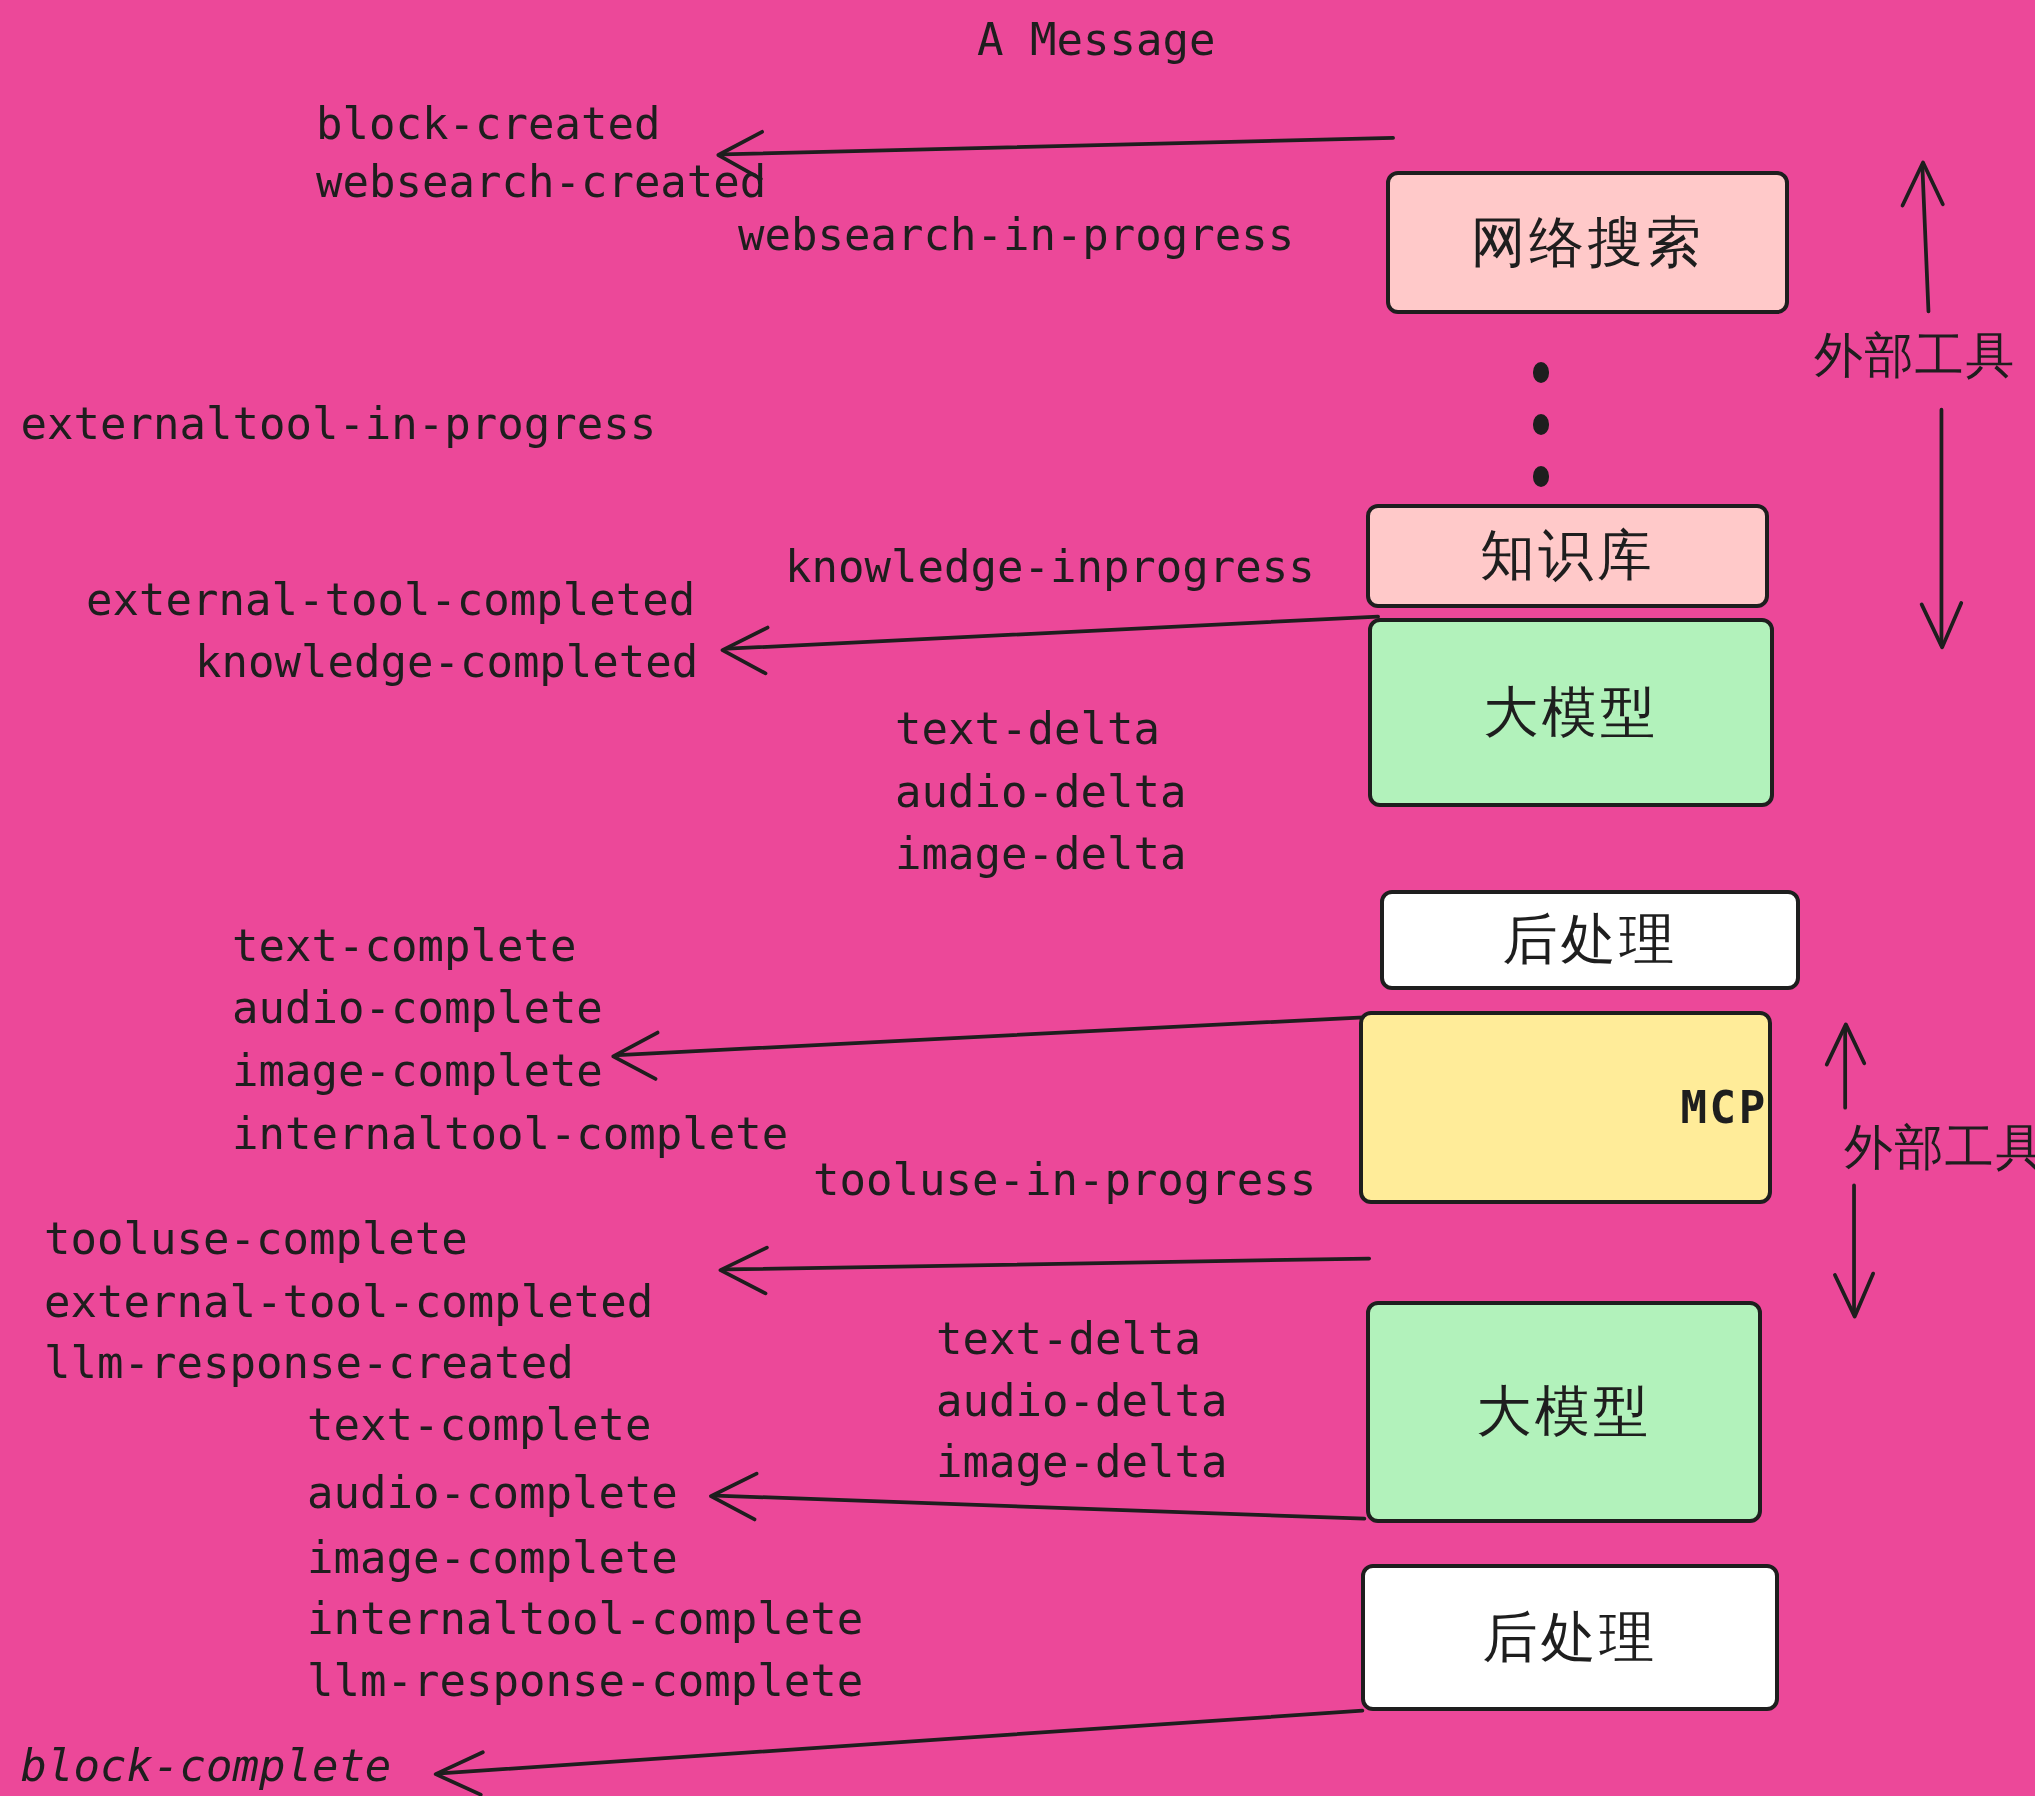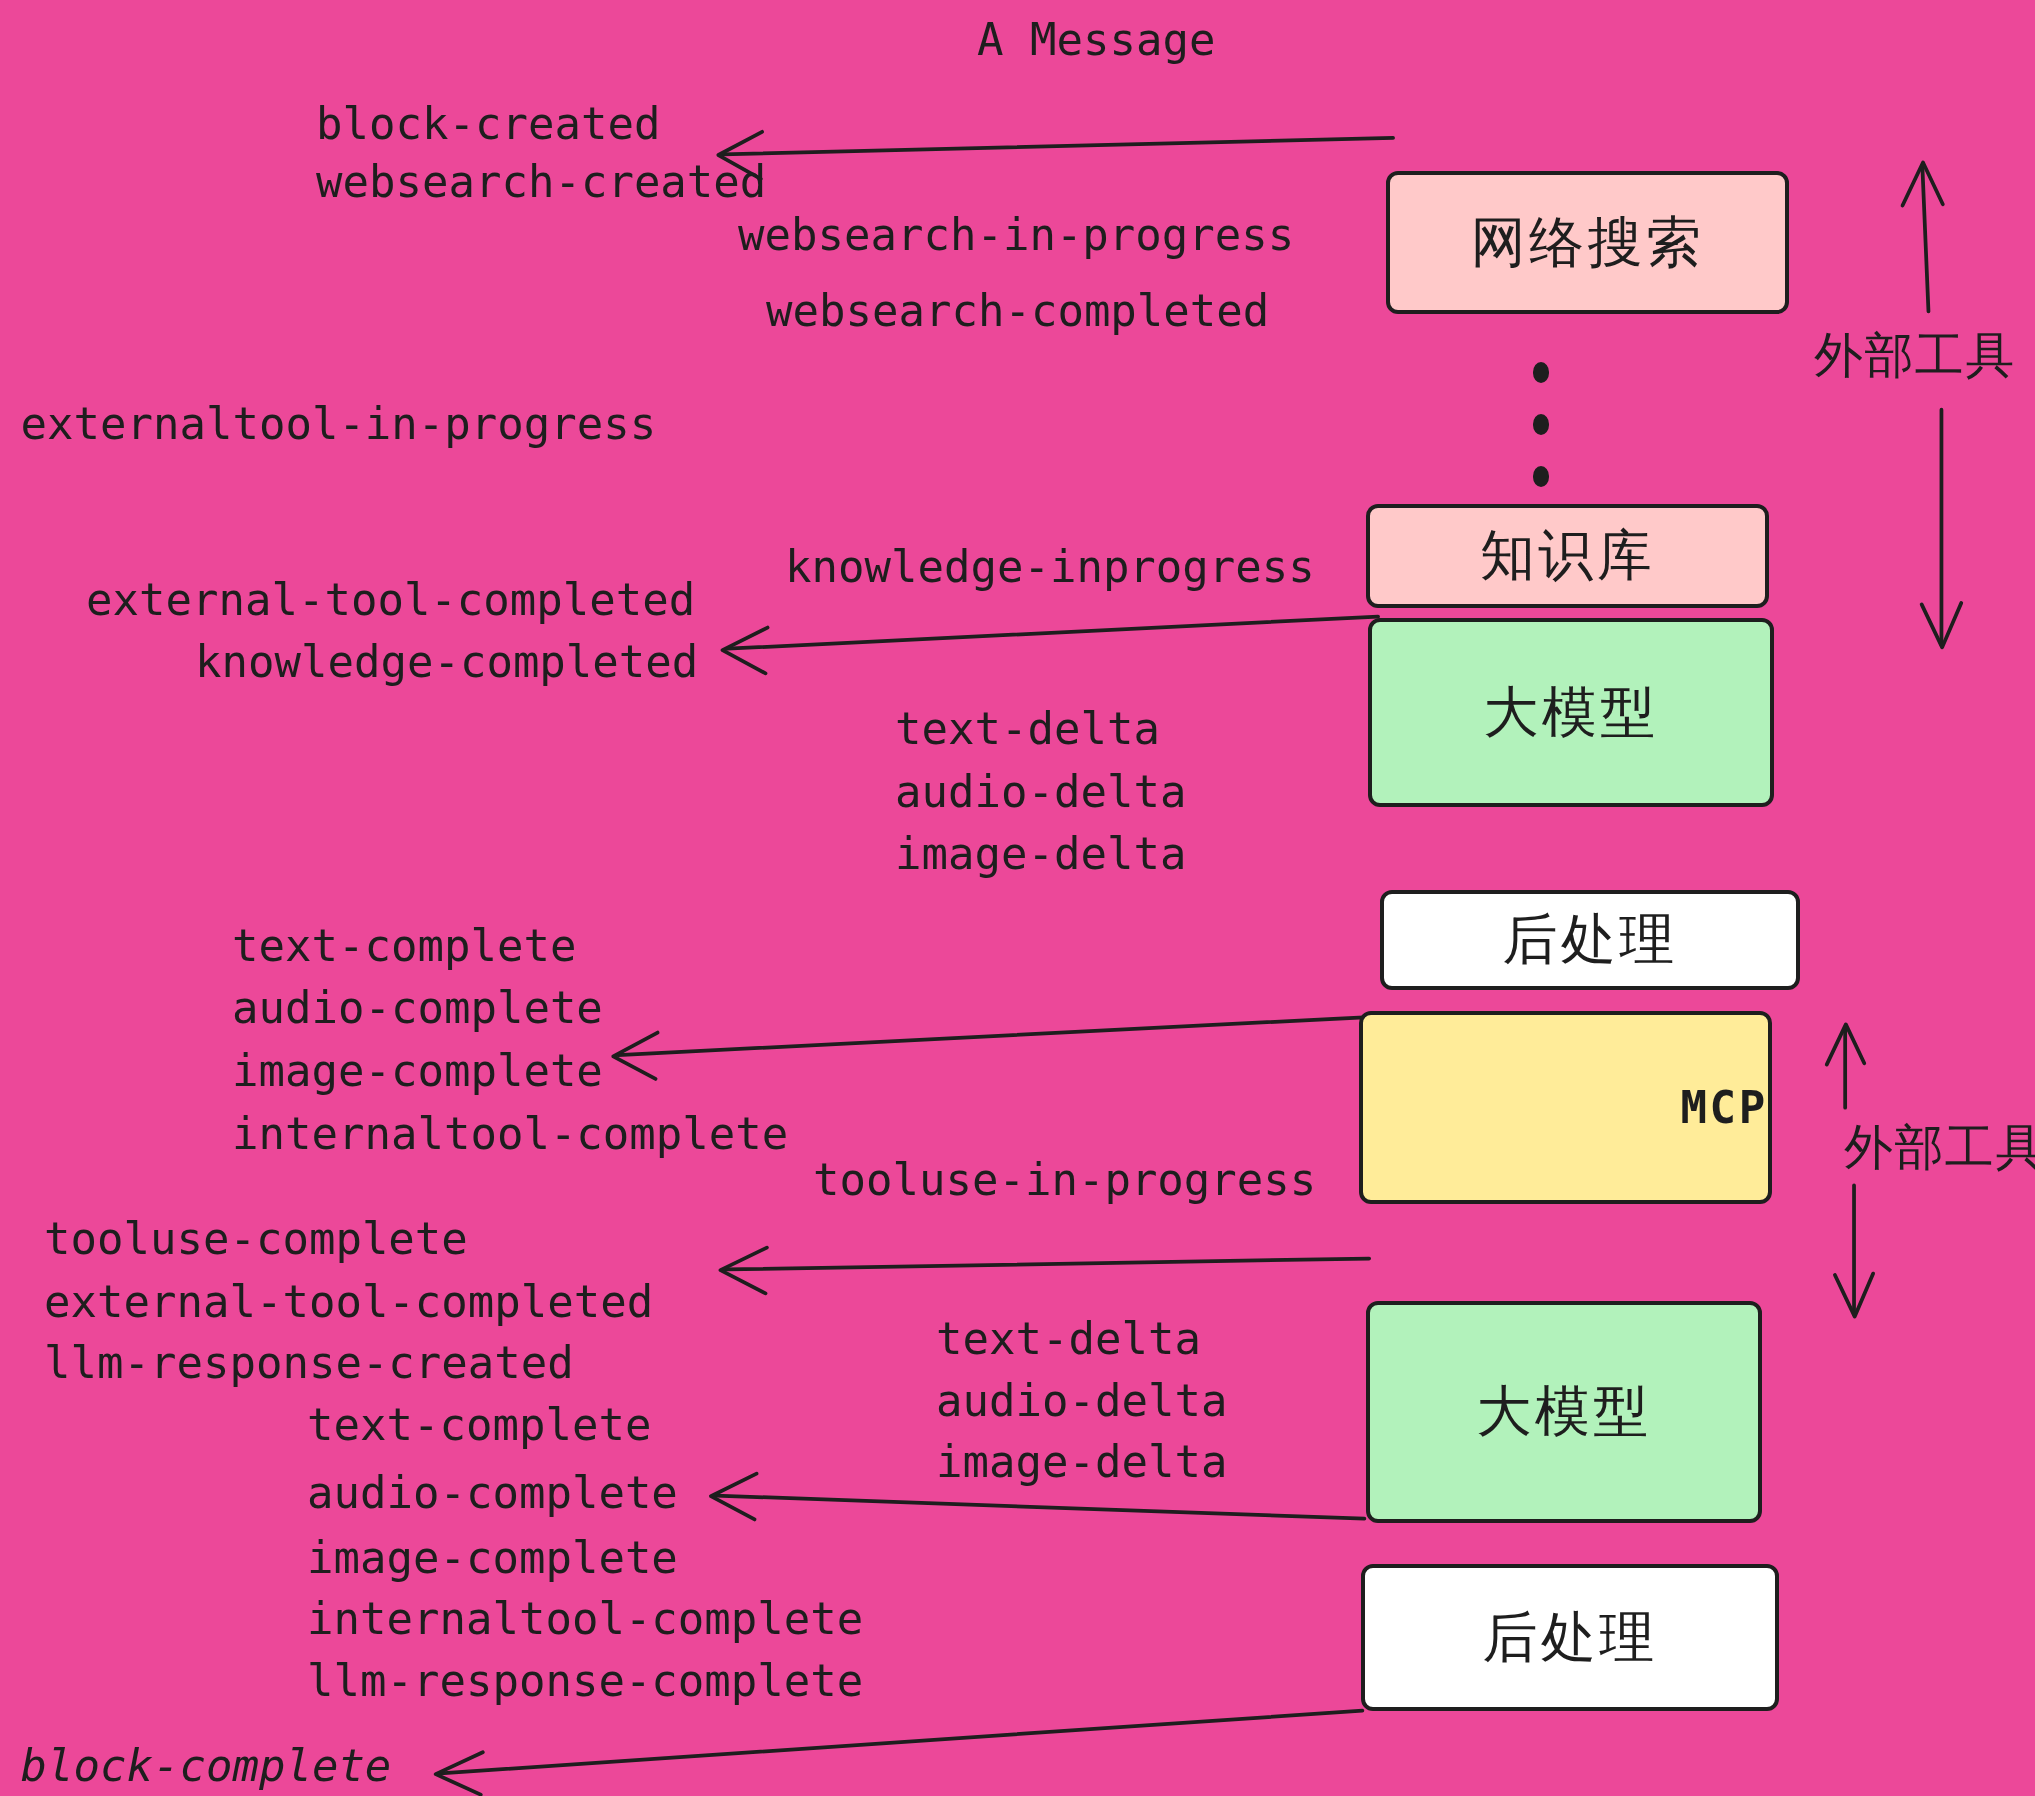--- a/index.html
+++ b/index.html
@@ -91,21 +91,20 @@
       <path d="M2715 1736 L2715 1924"></path>
       <path d="M2687 1867 L2716 1928 L2743 1865"></path>
     </g>
   </svg>
 
   <div class="title" style="left:977px;top:12.3px;">A Message</div>
 
   <div class="ev" style="left:316px;top:96px;">block-created</div>
   <div class="ev" style="left:316px;top:154px;">websearch-created</div>
   <div class="ev" style="left:738px;top:207px;text-align:center;">websearch-in-progress</div>
-  <div class="ev" style="left:766px;top:283px;">websearch-completed</div>
   <div class="ev" style="left:20.5px;top:396px;">externaltool-in-progress</div>
   <div class="ev" style="left:785px;top:539px;">knowledge-inprogress</div>
   <div class="ev" style="left:86px;top:572px;">external-tool-completed</div>
   <div class="ev" style="left:195px;top:634px;">knowledge-completed</div>
   <div class="ev" style="left:895px;top:701px;">text-delta</div>
   <div class="ev" style="left:895px;top:764px;">audio-delta</div>
   <div class="ev" style="left:895px;top:826px;">image-delta</div>
   <div class="ev" style="left:232px;top:918px;">text-complete</div>
   <div class="ev" style="left:232px;top:980px;">audio-complete</div>
   <div class="ev" style="left:232px;top:1043px;">image-complete</div>

